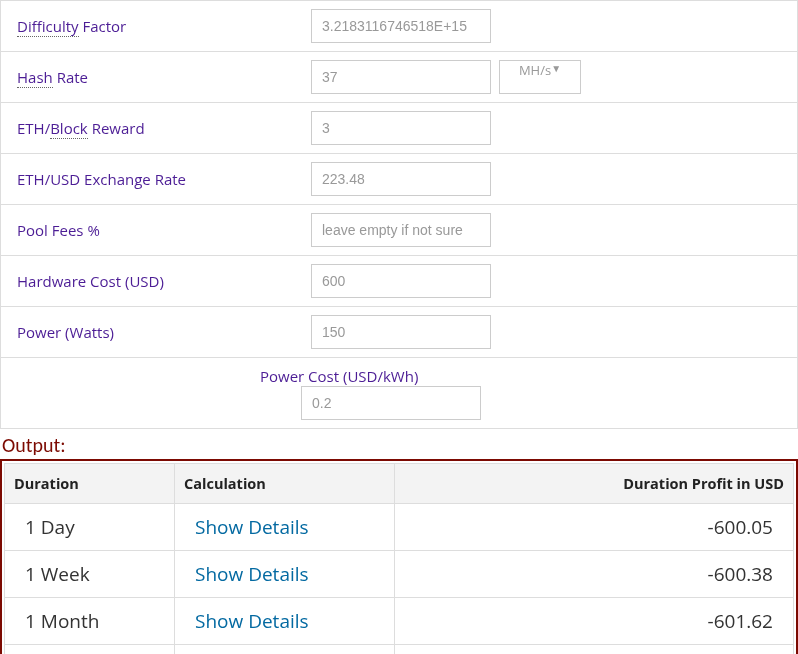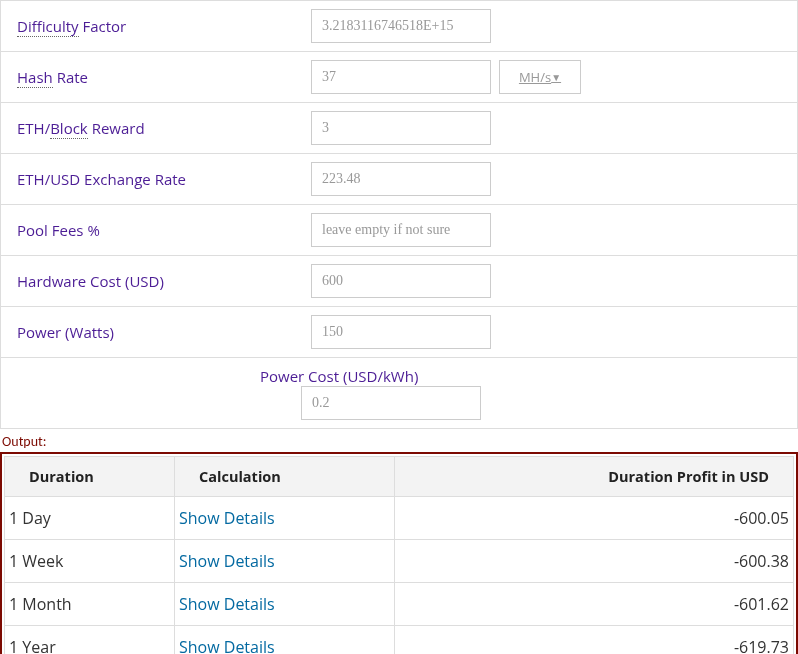--- a/index.html
+++ b/index.html
@@ -6,38 +6,38 @@
 body { font-family: "Segoe UI", "Open Sans", Arial, sans-serif; font-size: 14px; color: #333; background: #fff; width: 798px; }
 .form-table { border: 1px solid #ddd; border-collapse: collapse; width: 100%; }
 .form-row { border-bottom: 1px solid #ddd; display: flex; align-items: center; min-height: 50px; padding: 8px 0; }
 .form-row:last-child { border-bottom: none; flex-direction: column; }
 .form-label { width: 310px; padding-left: 16px; color: #4c1d95; font-size: 15px; }
 .underline-dotted { border-bottom: 1px dotted #666; }
 .form-input-cell { flex: 1; display: flex; align-items: center; gap: 8px; padding-right: 16px; }
 input.text-input {
   width: 180px; height: 34px; padding: 6px 10px;
   border: 1px solid #ccc; color: #999; font-size: 14px;
-  font-family: Liberation Serif, serif; background: #fff;
+  font-family: Liberation Sans, sans-serif; background: #fff;
 }
 input.text-input::placeholder { color: #999; }
 .select-box {
   width: 82px; height: 34px; border: 1px solid #ccc;
-  display: inline-flex; align-items: center; justify-content: center;
-  color: #999; font-size: 13px; gap: 0; background: #fff; text-decoration: underline;
+  display: inline-flex; justify-content: center;
+  color: #999; font-size: 13px; gap: 0; background: #fff;
 }
 .select-arrow { font-size: 10px; color: #999; }
-.output-label { color: #7c0a02; font-size: 14px; padding: 4px 0 2px 2px; font-family: Calibri, Arial, sans-serif; }
+.output-label { color: #7c0a02; font-size: 20px; padding: 4px 0 2px 2px; font-family: Calibri, Arial, sans-serif; }
 .output-wrap { border: 2px solid #7c0a02; padding: 2px; }
 .output-table { width: 100%; border-collapse: collapse; }
 .output-table th {
   text-align: left; background: #f3f3f3; border: 1px solid #ddd;
-  padding: 10px 24px; font-weight: 700; font-size: 14.5px; color: #222;
+  padding: 10px 9px; font-weight: 700; font-size: 14.5px; color: #222;
 }
 .output-table th.right, .output-table td.right { text-align: right; }
-.output-table td { border: 1px solid #ddd; padding: 10px 4px; font-size: 16px; color: #333; }
+.output-table td { border: 1px solid #ddd; padding: 10px 20px; font-size: 19px; color: #333; }
 .output-table td a { color: #0369a1; text-decoration: none; cursor: pointer; }
 .col-dur { width: 170px; }
 .col-calc { width: 220px; }
 </style>
 </head>
 <body>
 
 <div class="form-table" id="form-container">
     <div class="form-row">
       <div class="form-label"><span class="underline-dotted">Difficulty</span><span> Factor</span></div>

